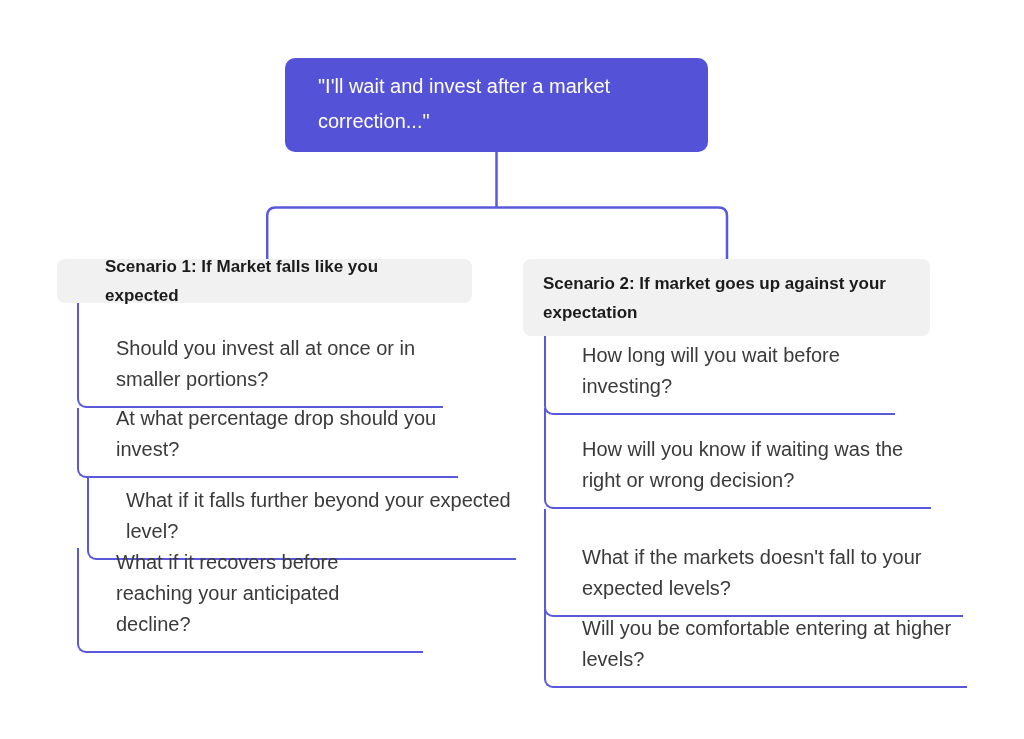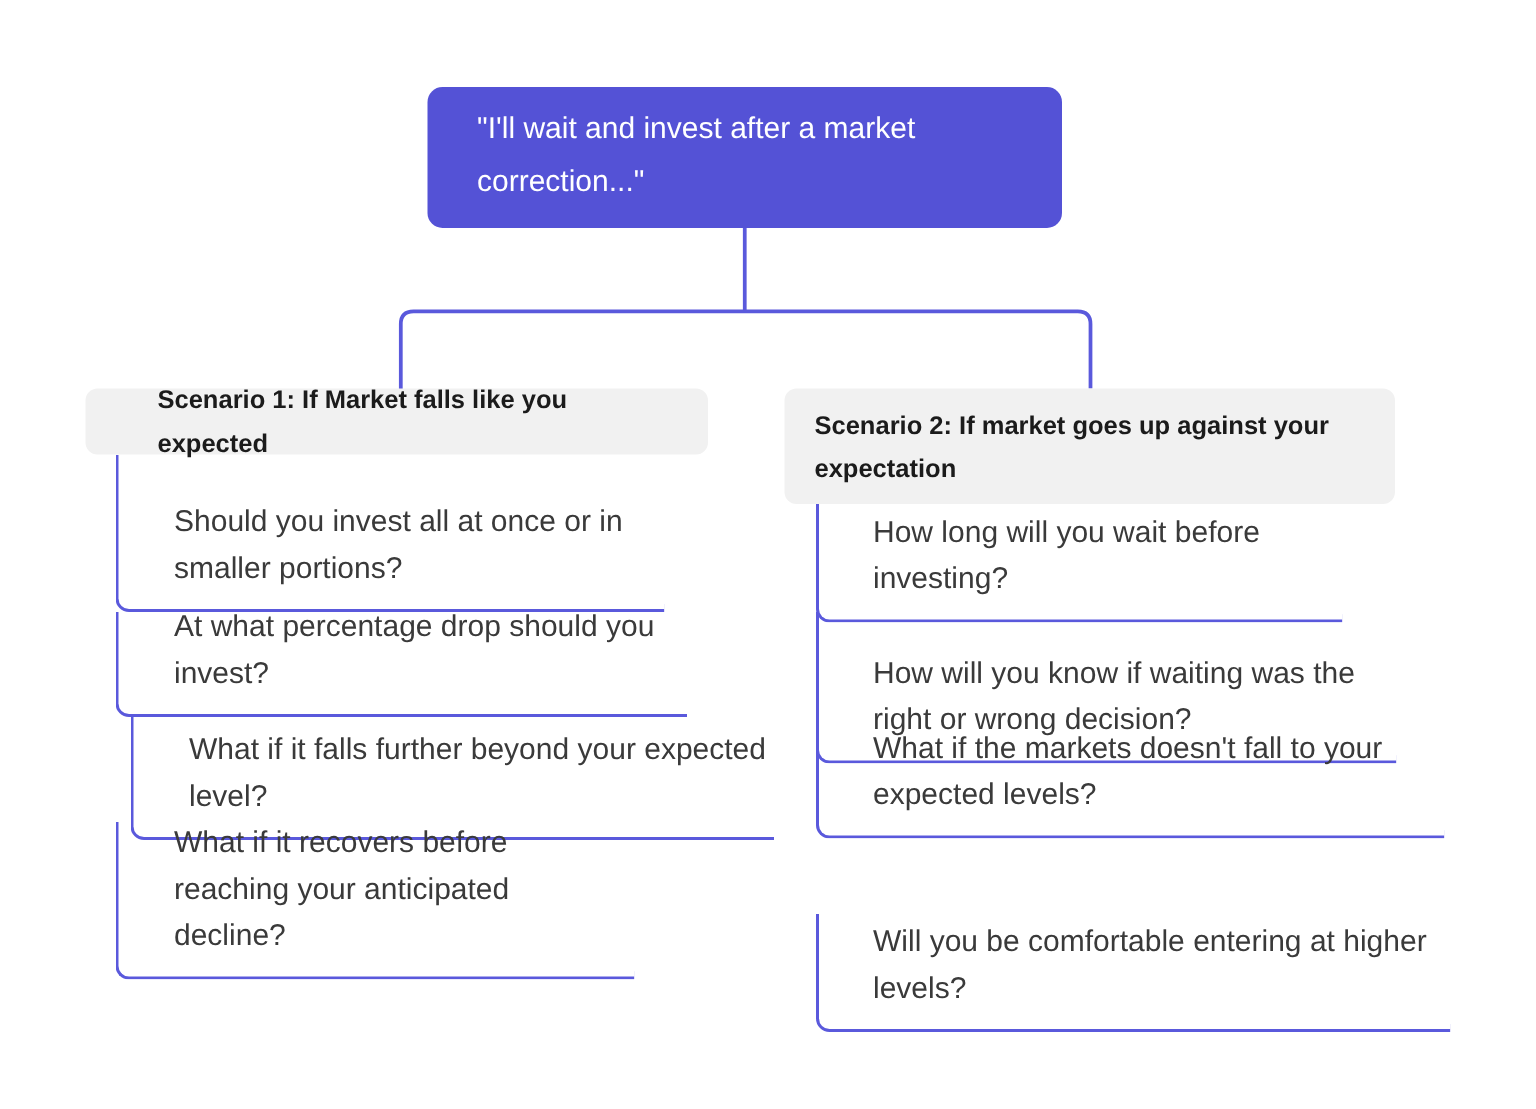--- a/index.html
+++ b/index.html
@@ -58,21 +58,21 @@
   }
   .leaf.b2{padding-left:36px;}
   
   .s1-0{left:77px;top:303px;width:366px;height:105px;}
   .s1-1{left:77px;top:408px;width:381px;height:70px;}
   .s1-2{left:87px;top:478px;width:429px;height:82px;}
   .s1-3{left:77px;top:548px;width:346px;height:105px;justify-content:flex-end;}
   
   .s2-0{left:544px;top:336px;width:351px;height:79px;}
   .s2-1{left:544px;top:408px;width:387px;height:101px;}
-  .s2-2{left:544px;top:487px;width:419px;height:72px;}
+  .s2-2{left:544px;top:509px;width:419px;height:108px;}
   .s2-3{left:544px;top:609px;width:423px;height:79px;}
 </style>
 </head>
 <body>
 
 <div class="canvas">
 
   <svg class="connectors" viewBox="0 0 1024 739" xmlns="http://www.w3.org/2000/svg">
     <path d="M496.5 152 V207.5" fill="none" stroke="var(--line)" stroke-width="2.5"></path>
     <path d="M267.2 260 V216 Q267.2 207.5 275.7 207.5 H718.5 Q727 207.5 727 216 V259" fill="none" stroke="var(--line)" stroke-width="2.5"></path>

